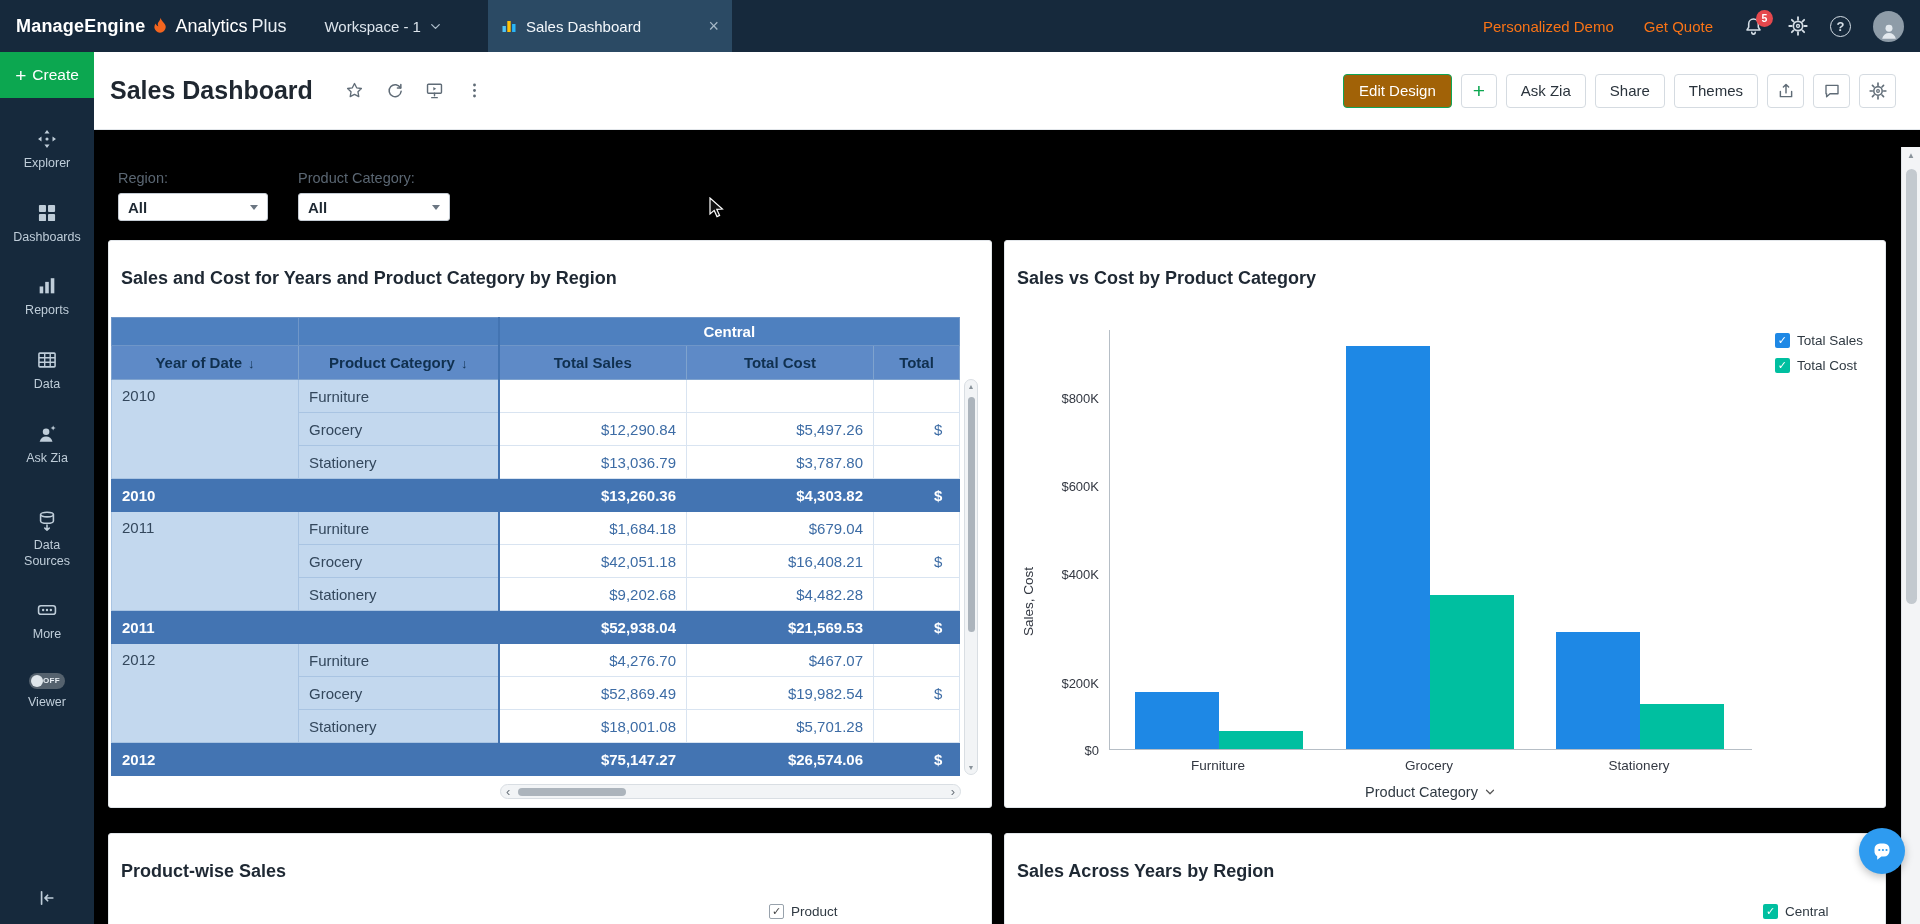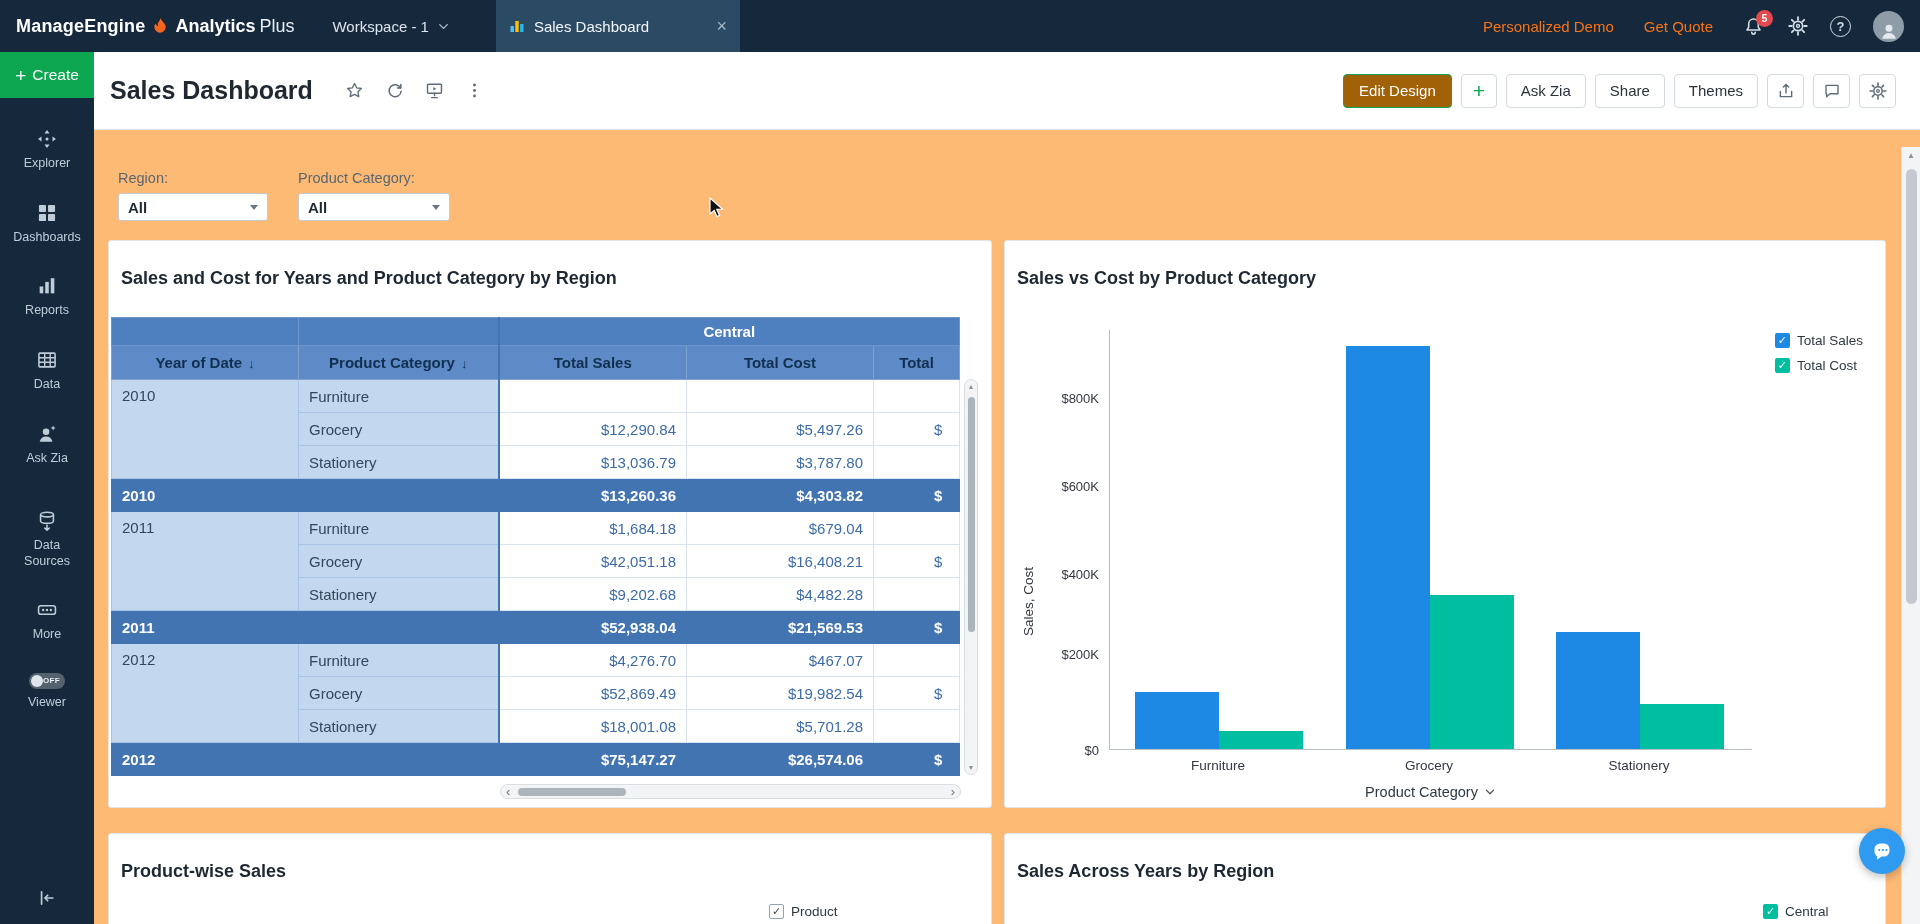--- a/index.html
+++ b/index.html
@@ -5,21 +5,21 @@
   * { margin:0; padding:0; box-sizing:border-box; }
   html,body { width:1920px; height:924px; overflow:hidden; }
   body { font-family:"Liberation Sans", sans-serif; }
   .screen { position:relative; width:1920px; height:924px; background:#EDF1F5; overflow:hidden; }
 
   
   .topbar { position:absolute; top:0; left:0; right:0; height:52px; background:#16293C; display:flex; align-items:center; padding:0 16px; z-index:40; }
   .brand { display:flex; align-items:center; gap:5px; }
   .brand-manage { color:#FFFFFF; font-size:18px; font-weight:700; letter-spacing:.2px; }
   .flame { width:20px; height:20px; }
-  .brand-analytics { color:#FFFFFF; font-size:18px; font-weight:700; }
+  .brand-analytics { color:#FFFFFF; font-size:18px; font-weight:400; }
   .brand-plus { color:#E8EEF4; font-size:18px; font-weight:300; margin-left:-1px; }
   .workspace { margin-left:38px; display:flex; align-items:center; gap:8px; color:#DCE4EC; font-size:15px; cursor:pointer; }
   .workspace .ic { width:13px; height:13px; color:#AEBECB; }
   .tab { margin-left:46px; height:52px; min-width:244px; display:flex; align-items:center; gap:9px; background:#2B4A64; padding:0 13px; cursor:pointer; }
   .tab-label { color:#F3F7FB; font-size:15px; }
   .tab-close { margin-left:auto; color:#A5B7C6; font-size:18px; line-height:1; cursor:pointer; }
   .topbar-spacer { flex:1; }
   .top-link { color:#f97316; font-size:15px; margin-right:30px; cursor:pointer; text-decoration:none; }
   .bell-wrap { position:relative; margin-right:24px; cursor:pointer; color:#D5DEE6; }
   .bell-wrap .ic { width:21px; height:21px; }
@@ -49,21 +49,21 @@
   .title-icons .ic { width:19px; height:19px; cursor:pointer; }
   .hdr-right { margin-left:auto; display:flex; align-items:center; gap:9px; }
   .btn { height:34px; border-radius:4px; font-size:15px; font-family:inherit; display:flex; align-items:center; justify-content:center; cursor:pointer; }
   .btn-green { background:#a16207; color:#fff; border:1px solid #0FA558; padding:0 15px; }
   .btn-white { background:#fff; color:#2A333C; border:1px solid #D5DBE1; padding:0 14px; }
   .btn-plus { width:36px; color:#0CA750; font-size:21px; font-weight:400; padding:0; background:#fff; border:1px solid #D5DBE1; }
   .btn-icon { width:37px; padding:0; background:#fff; border:1px solid #D5DBE1; color:#5F6B76; }
   .btn-icon .ic { width:18px; height:18px; }
 
   
-  .content { position:absolute; top:130px; left:94px; right:0; bottom:0; background:#fdba74; z-index:1; }
+  .content { position:absolute; top:130px; left:94px; right:0; bottom:0; background:#000000; z-index:1; }
   .filter { position:absolute; }
   .filter label { display:block; font-size:14.5px; color:#5A6672; margin-bottom:7px; }
   .select { height:28px; background:#fff; border:1px solid #C4CBD3; border-radius:3px; display:flex; align-items:center; justify-content:space-between; padding:0 9px; font-size:15px; font-weight:700; color:#1F2933; cursor:pointer; }
   .caret { width:0; height:0; border-left:4.5px solid transparent; border-right:4.5px solid transparent; border-top:5.5px solid #6B7682; }
 
   .card { position:absolute; background:#fff; border:1px solid #E2E6EA; border-radius:3px; overflow:hidden; }
   .card-title { position:absolute; left:12px; top:27px; font-size:18px; font-weight:700; color:#1E2833; }
 
   
   .pivot-card { left:14px; top:110px; width:884px; height:568px; }
@@ -511,21 +511,21 @@
             <span class="ltxt">Total Sales</span>
           </div>
           <div class="lrow">
             <span class="lbox" style="background: rgb(0, 191, 160);">✓</span>
             <span class="ltxt">Total Cost</span>
           </div>
         </div>
       <div class="ylab">Sales, Cost</div>
       <div id="chart-yticks">
           <div class="ytick" style="top: 509px;">$0</div>
-          <div class="ytick" style="top: 413px;">$200K</div>
+          <div class="ytick" style="top: 442px;">$200K</div>
           <div class="ytick" style="top: 333px;">$400K</div>
           <div class="ytick" style="top: 245px; text-align: right;">$600K</div>
           <div class="ytick" style="top: 157px;">$800K</div>
         </div>
       <div class="plot" id="chart-plot">
           <div class="bar" style="left: 25px; width: 84px; height: 57px; background: rgb(30, 136, 229);"></div>
           <div class="bar" style="left: 109px; width: 84px; height: 18px; background: rgb(0, 191, 160);"></div>
           <div class="bar" style="left: 236px; width: 84px; height: 403px; background: rgb(30, 136, 229);"></div>
           <div class="bar" style="left: 320px; width: 84px; height: 154px; background: rgb(0, 191, 160);"></div>
           <div class="bar" style="left: 446px; width: 84px; height: 117px; background: rgb(30, 136, 229);"></div>

